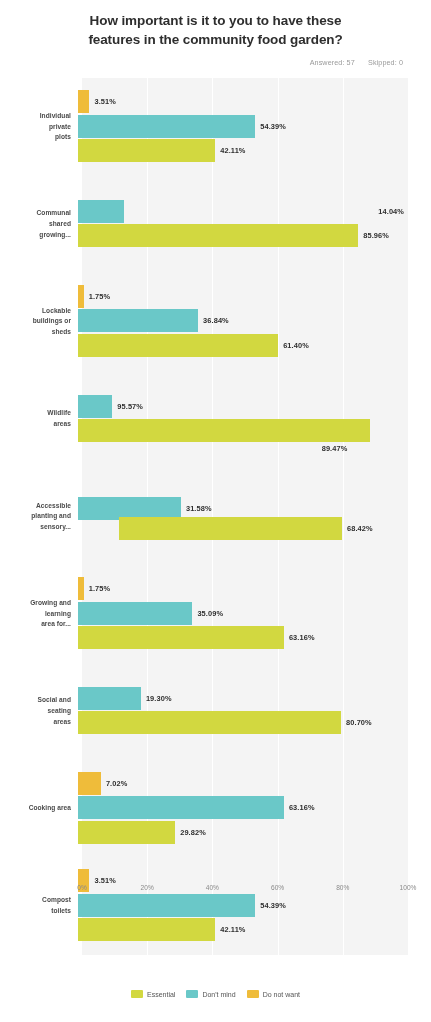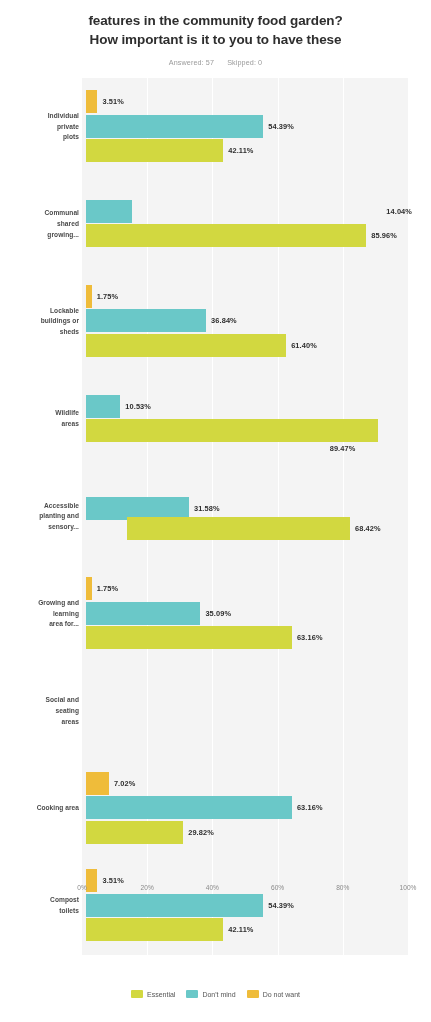--- a/index.html
+++ b/index.html
@@ -28,20 +28,21 @@
     font-weight: bold;
     color: #2e2e2e;
     line-height: 1.38;
     letter-spacing: -0.1px;
   }
   .chart-subtitle {
     margin-top: 9px;
     font-size: 7.2px;
     color: #9a9a9a;
     letter-spacing: 0.1px;
+    text-align: right;
   }
   .chart-subtitle .sub-gap { display: inline-block; width: 9px; }
 
   
   .plot-wrap {
     position: relative;
     margin-top: 11px;
     height: 877px;
   }
 
@@ -60,21 +61,20 @@
     width: 1px;
     background: #ffffff;
   }
 
   .groups {
     position: absolute;
     left: 0;
     top: 0;
     width: 431px;
     height: 877px;
-    padding-left: 8px;
   }
 
   .group {
     position: relative;
     width: 100%;
     height: 97.4px;
     display: flex;
     align-items: center;
   }
 
@@ -171,22 +171,22 @@
     white-space: nowrap;
   }
 </style>
 </head>
 <body>
 
 <div id="page">
 
   <div class="chart-header">
     <div class="chart-title">
+      <div>How important is it to you to have these</div>
       <div>features in the community food garden?</div>
-      <div>How important is it to you to have these</div>
     </div>
     <div class="chart-subtitle">
       <span>Answered: 57</span>
       <span class="sub-gap"></span>
       <span>Skipped: 0</span>
     </div>
   </div>
 
   <div class="plot-wrap">
     <div class="plot-area" id="plot-area">
@@ -258,21 +258,21 @@
           </div>
         </div>
         <div class="group">
           <div class="cat-label">
             <div>Wildlife</div>
             <div>areas</div>
           </div>
           <div class="bars">
             <div class="bar-row" style="top: 24.2px;">
               <div class="bar dontmind" style="width: 34.3278px; background: rgb(106, 200, 200);"></div>
-              <span class="bar-value">10.53%</span>
+              <span class="bar-value">95.57%</span>
             </div>
             <div class="bar-row" style="top: 48.7px;">
               <div class="bar essential" style="width: 291.672px; background: rgb(210, 216, 64);"></div>
               <span class="bar-value inside">89.47%</span>
             </div>
           </div>
         </div>
         <div class="group">
           <div class="cat-label">
             <div>Accessible</div>
@@ -311,20 +311,28 @@
             </div>
           </div>
         </div>
         <div class="group">
           <div class="cat-label">
             <div>Social and</div>
             <div>seating</div>
             <div>areas</div>
           </div>
           <div class="bars">
+            <div class="bar-row" style="top: 24.2px;">
+              <div class="bar dontmind" style="width: 62.918px; background: rgb(106, 200, 200);"></div>
+              <span class="bar-value">19.30%</span>
+            </div>
+            <div class="bar-row" style="top: 48.7px;">
+              <div class="bar essential" style="width: 263.082px; background: rgb(210, 216, 64);"></div>
+              <span class="bar-value">80.70%</span>
+            </div>
           </div>
         </div>
         <div class="group">
           <div class="cat-label">
             <div>Cooking area</div>
           </div>
           <div class="bars">
             <div class="bar-row" style="top: 11.95px;">
               <div class="bar donotwant" style="width: 22.8852px; background: rgb(239, 188, 58);"></div>
               <span class="bar-value">7.02%</span>

